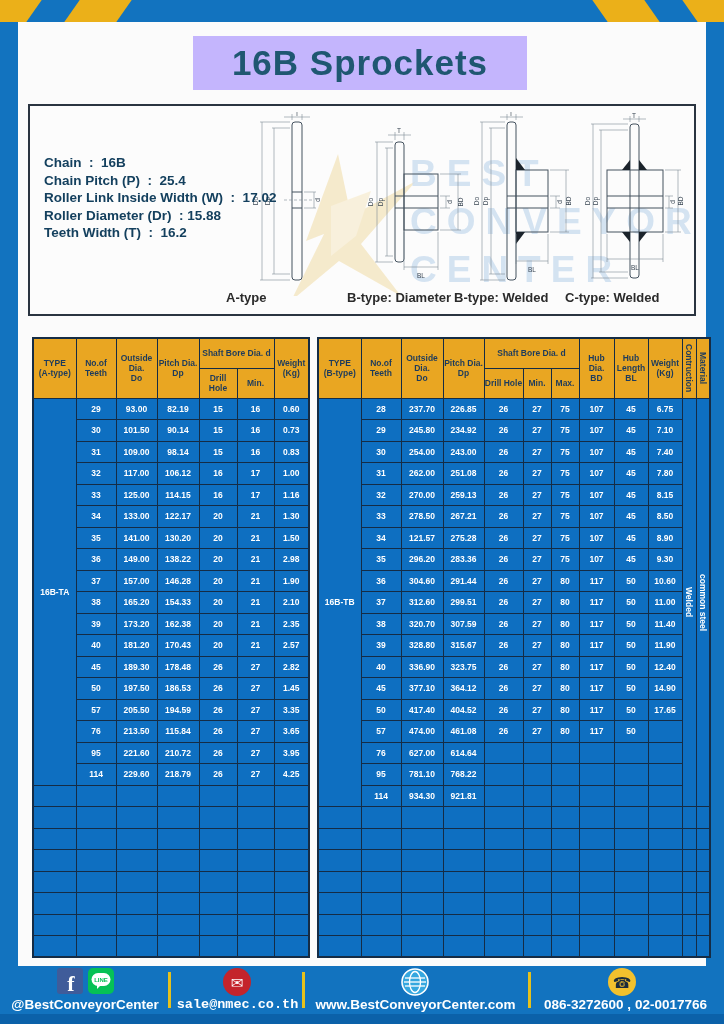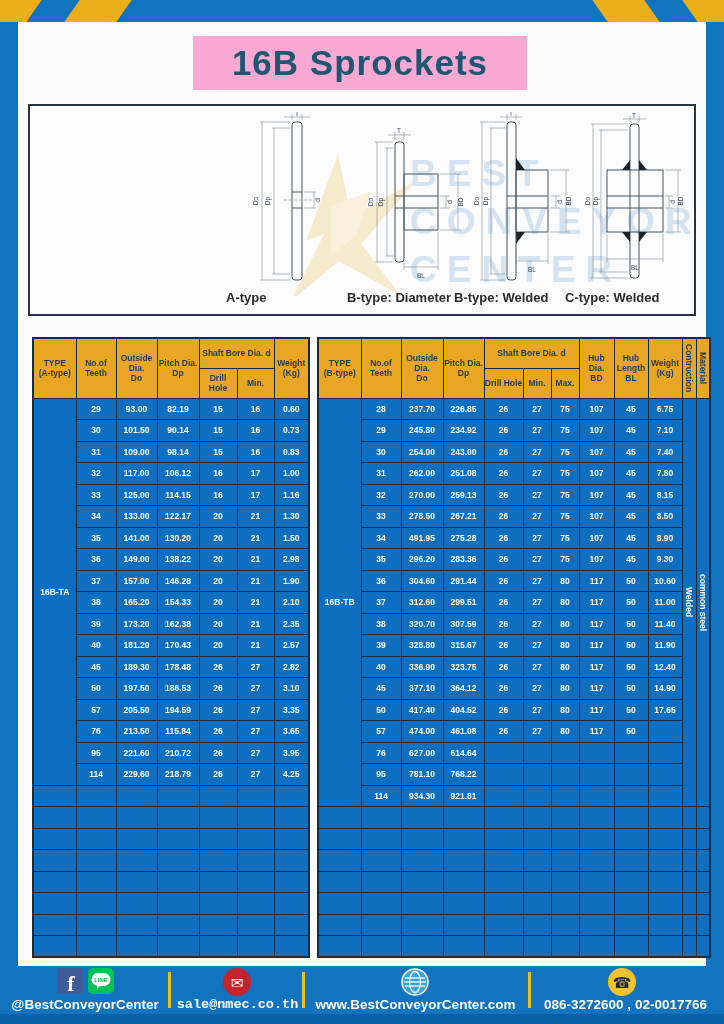--- a/index.html
+++ b/index.html
@@ -6,21 +6,21 @@
   #page{position:relative;width:724px;height:1024px;background:#fbfbfb;overflow:hidden;
         font-family:"Liberation Sans",sans-serif;}
   
   .frame{position:absolute;background:#1273BF;}
   #topbar{left:0;top:0;width:724px;height:22px;overflow:hidden;}
   #leftbar{left:0;top:22px;width:18px;height:944px;}
   #rightbar{left:706px;top:22px;width:18px;height:944px;}
   .stripe{position:absolute;top:-4px;height:30px;width:52px;background:#EBB019;}
   .sL{transform:skewX(-35deg);} .sR{transform:skewX(35deg);}
   
-  #banner{position:absolute;left:193px;top:36px;width:334px;height:54px;background:#f9a8d4;
+  #banner{position:absolute;left:193px;top:36px;width:334px;height:54px;background:#c4b5fd;
           display:flex;align-items:center;justify-content:center;}
   #banner .t{font-size:35px;font-weight:bold;color:#1F5771;letter-spacing:1px;}
   
   #panel{position:absolute;left:28px;top:104px;width:668px;height:212px;background:#fcfcfc;
          border:2px solid #2a3440;box-sizing:border-box;}
   #specs{position:absolute;left:14px;top:48px;z-index:2;}
   #specs div{font-size:13.5px;font-weight:bold;color:#14405E;line-height:17.5px;white-space:pre;}
   #wmark{position:absolute;left:380px;top:44px;z-index:0;color:#CBDDEF;font-weight:bold;
          font-size:37px;letter-spacing:10px;line-height:48px;opacity:.8;}
   #wlogo{position:absolute;left:246px;top:40px;z-index:0;opacity:.55;}
@@ -70,20 +70,27 @@
 
   <div id="panel">
     <div id="wlogo">
       <svg width="150" height="150" viewBox="0 0 150 150">
         <polygon points="30,95 62,8 75,70 140,35 85,98 125,150 63,115 15,155 48,88" fill="#F1DCA6"></polygon>
         <polygon points="55,60 95,45 80,90 55,110" fill="#F6E8C2"></polygon>
       </svg>
     </div>
     <div id="wmark"><span>BEST</span><br><span>CONVEYOR</span><br><span>CENTER</span></div>
 
+    <div id="specs">
+      <div>Chain  :  16B</div>
+      <div>Chain Pitch (P)  :  25.4</div>
+      <div>Roller Link Inside Width (W)  :  17.02</div>
+      <div>Roller Diameter (Dr)  : 15.88</div>
+      <div>Teeth Width (T)  :  16.2</div>
+    </div>
 
     <div class="fig" style="left:216px;">
       <svg width="100" height="178" viewBox="0 0 100 178">
         <rect class="dwg" x="46" y="10" width="10" height="158" rx="3"></rect>
         <line class="dwg" x1="46" y1="80" x2="56" y2="80"></line>
         <line class="dwg" x1="46" y1="96" x2="56" y2="96"></line>
         <line class="dim" x1="38" y1="88" x2="66" y2="88" stroke-dasharray="3,2"></line>
         <line class="dim" x1="46" y1="8" x2="46" y2="2"></line>
           <line class="dim" x1="56" y1="8" x2="56" y2="2"></line>
         <line class="dim" x1="38" y1="5" x2="64" y2="5"></line>
@@ -349,21 +356,21 @@
             <td>26</td>
             <td>27</td>
             <td>2.82</td>
           </tr>
           <tr style="height: 21.5px;">
             <td>50</td>
             <td>197.50</td>
             <td>186.53</td>
             <td>26</td>
             <td>27</td>
-            <td>3.10</td>
+            <td>1.45</td>
           </tr>
           <tr style="height: 21.5px;">
             <td>57</td>
             <td>205.50</td>
             <td>194.59</td>
             <td>26</td>
             <td>27</td>
             <td>3.35</td>
           </tr>
           <tr style="height: 21.5px;">
@@ -574,21 +581,21 @@
             <td>267.21</td>
             <td>26</td>
             <td>27</td>
             <td>75</td>
             <td>107</td>
             <td>45</td>
             <td>8.50</td>
           </tr>
           <tr style="height: 21.5px;">
             <td>34</td>
-            <td>491.95</td>
+            <td>121.57</td>
             <td>275.28</td>
             <td>26</td>
             <td>27</td>
             <td>75</td>
             <td>107</td>
             <td>45</td>
             <td>8.90</td>
           </tr>
           <tr style="height: 21.5px;">
             <td>35</td>

